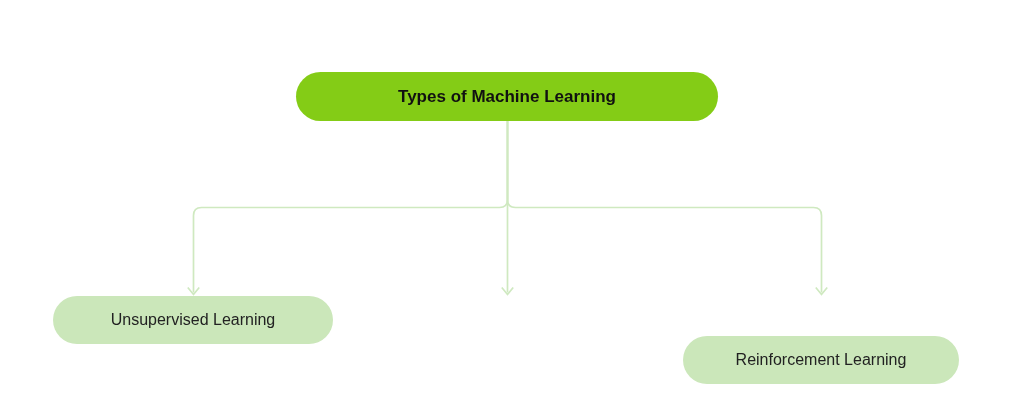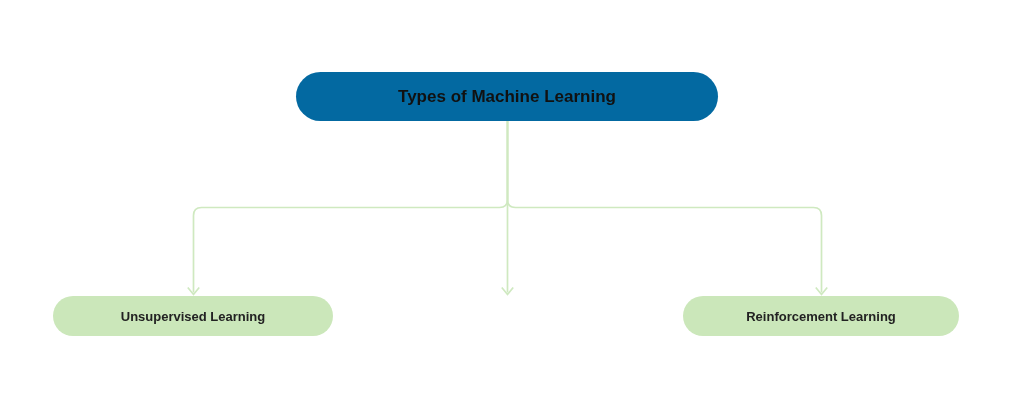--- a/index.html
+++ b/index.html
@@ -35,38 +35,38 @@
     align-items: center;
     justify-content: center;
     text-align: center;
     box-sizing: border-box;
   }
   .node.root {
     left: 296px;
     top: 72px;
     width: 422px;
     height: 49px;
-    background: #0369a1;
+    background: #84cc16;
     border-radius: 24.5px;
     font-size: 17px;
     font-weight: 700;
     color: #111111;
   }
   .node.child {
     top: 296px;
-    height: 40px;
+    height: 48px;
     background: #cbe7ba;
     border-radius: 24px;
-    font-size: 13px;
-    font-weight: 700;
+    font-size: 16px;
+    font-weight: 400;
     color: #222222;
   }
   .node.child-0 { left: 53px;  width: 280px; }
   .node.child-1 { left: 355px; width: 305px; }
-  .node.child-2 { left: 683px; width: 276px; }
+  .node.child-2 { left: 683px; width: 276px; margin-top: 40px; }
 </style>
 </head>
 <body>
 
 <div class="canvas">
 
   <svg class="connectors" viewBox="0 0 1024 419" xmlns="http://www.w3.org/2000/svg">
 
     <path d="M 507.5 121 V 199.5 Q 507.5 207.5 499.5 207.5 H 201.5 Q 193.5 207.5 193.5 215.5 V 292.5"></path>
     <polyline points="187.8,287.5 193.5,294.5 199.2,287.5"></polyline>

